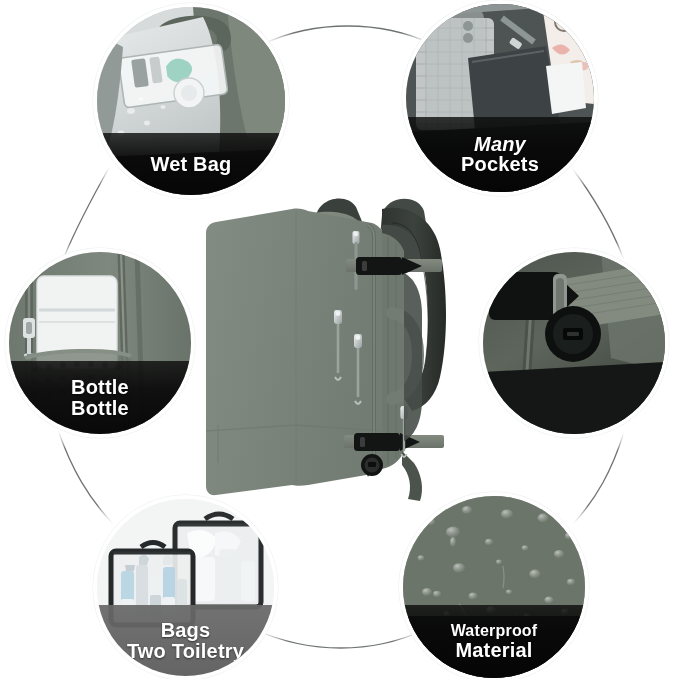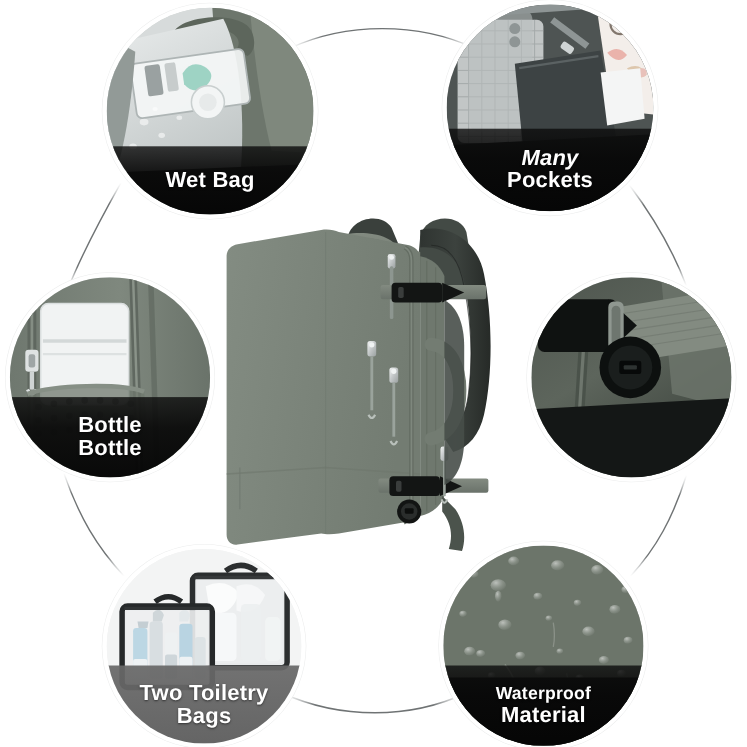--- a/index.html
+++ b/index.html
@@ -458,22 +458,22 @@
 
           <path d="M42,58 q6,-6 10,2 l-2,6 l-8,0 Z" fill="#cfd6d9"></path>
           <path d="M66,58 q6,-6 10,2 l-2,6 l-8,0 Z" fill="#e3e8ea"></path>
           <path d="M28,66 l10,0 l-1,6 l-8,0 Z" fill="#c4ced3"></path>
 
           <path d="M16,54 L94,54" stroke="#313435" stroke-width="3"></path>
         </g>
       </svg>
       <div class="band gray two">
         <div>
+          <div style="font-size:20px;">Bags</div>
           <div style="font-size:20px;">Two Toiletry</div>
-          <div style="font-size:20px;">Bags</div>
         </div>
       </div>
     </div>
   </div>
 
   <div class="feature" style="left:399px;top:492px;width:190px;height:190px;">
     <div class="disc">
       <svg class="photo" viewBox="0 0 182 182" preserveAspectRatio="none">
         <defs>
           <radialGradient id="dropG" cx="0.35" cy="0.3" r="0.8">

